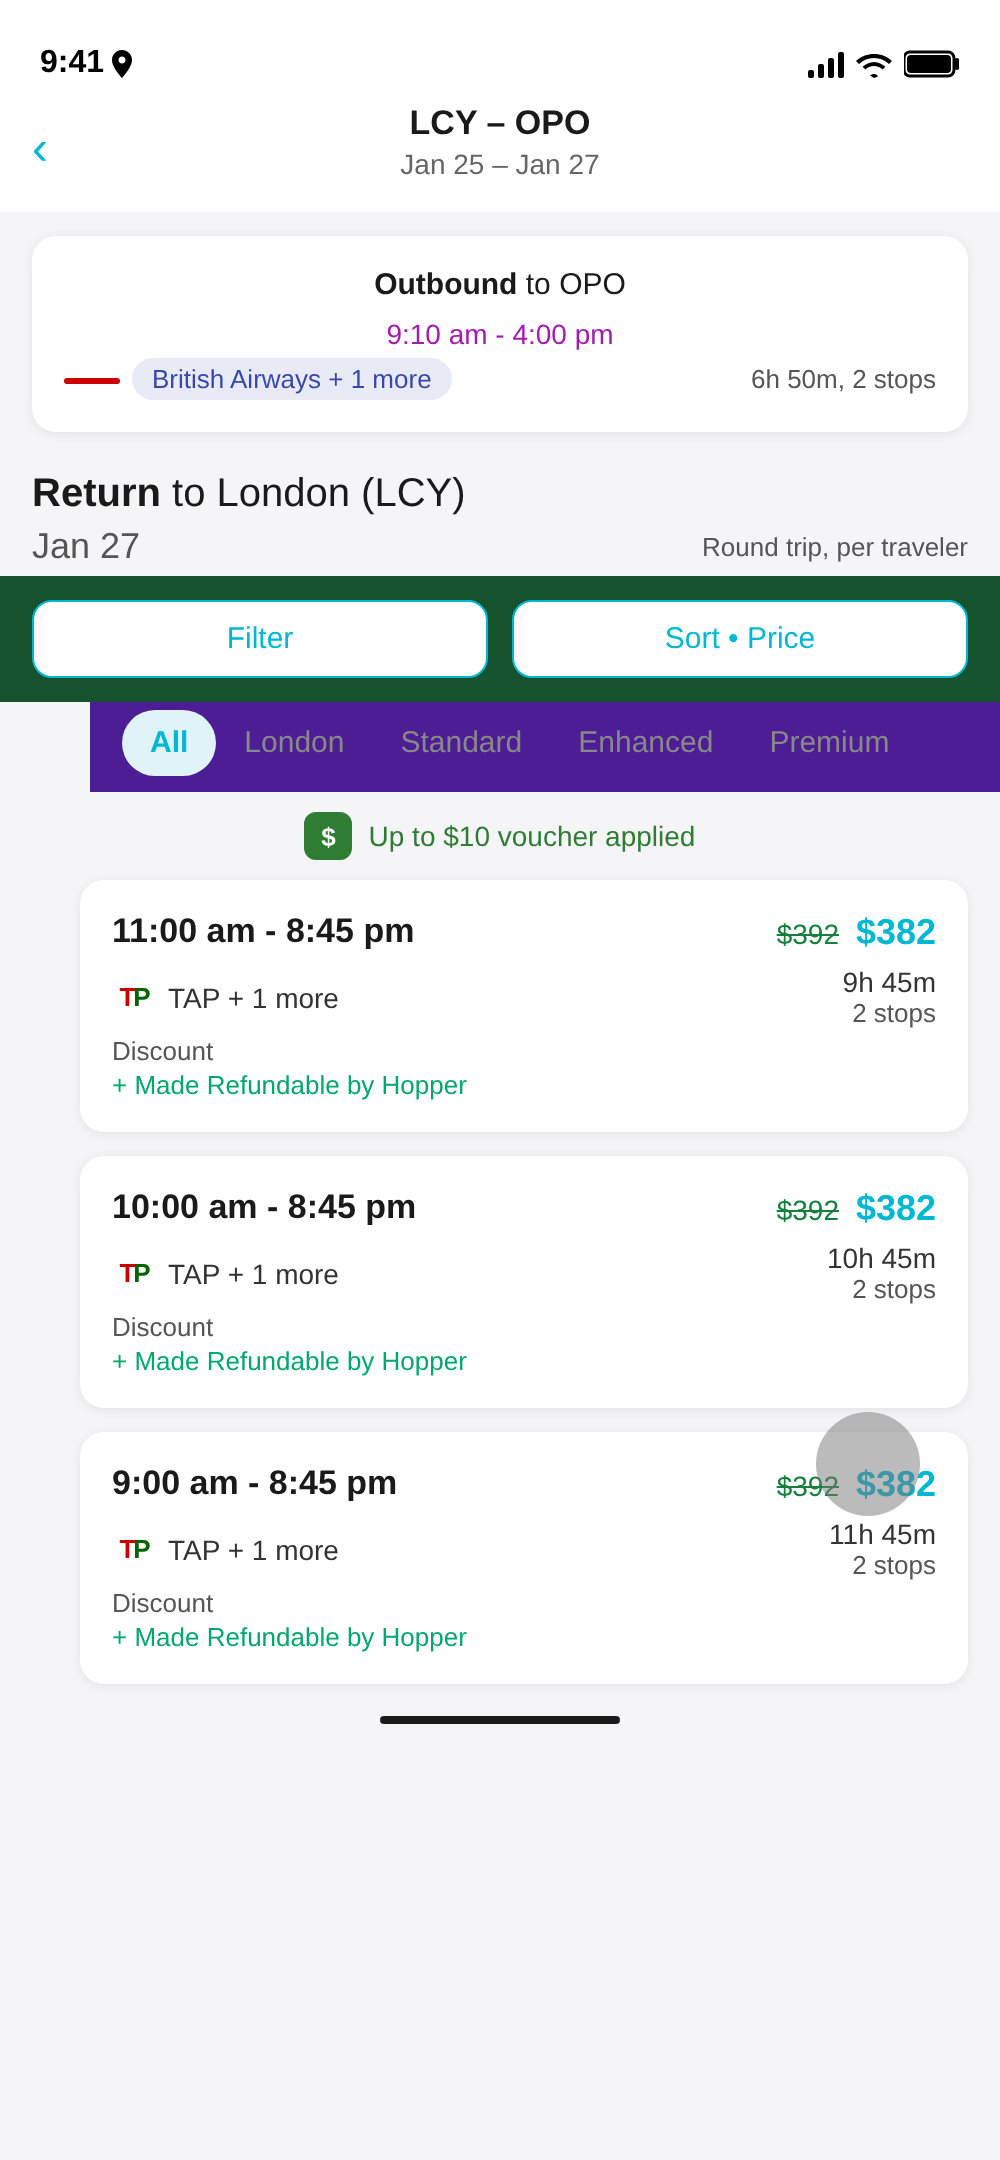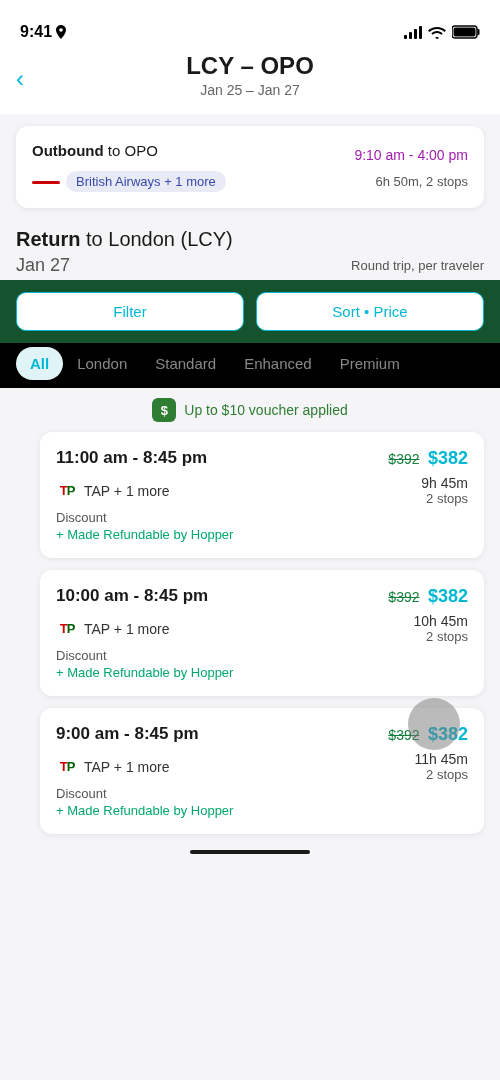--- a/index.html
+++ b/index.html
@@ -42,21 +42,21 @@
     .header-back {
       position: absolute;
       left: 16px;
       top: 50%;
       transform: translateY(-50%);
       color: #00b8d4;
       font-size: 24px;
       cursor: pointer;
     }
     .header-title {
-      font-size: 24px;
+      font-size: 17px;
       font-weight: 600;
       color: #1a1a1a;
     }
     .header-subtitle {
       font-size: 14px;
       color: #666;
       margin-top: 2px;
     }
 
     
@@ -149,24 +149,25 @@
       font-weight: 500;
       padding: 10px;
       border-radius: 10px;
       cursor: pointer;
       text-align: center;
     }
 
     
     .tabs-row {
       display: flex;
-      background: #000000;
+      background: #4c1d95;
       padding: 4px 16px 8px;
       gap: 0;
       overflow-x: auto;
+      margin-left: 45px;
     }
     .tabs-row::-webkit-scrollbar { display: none; }
     .tab-item {
       font-size: 15px;
       padding: 8px 14px;
       color: #888;
       cursor: pointer;
       white-space: nowrap;
       border-radius: 20px;
     }
@@ -347,21 +348,21 @@
   </div>
 </div>
 
 <div class="header">
   <div class="header-back">‹</div>
   <div class="header-title">LCY – OPO</div>
   <div class="header-subtitle">Jan 25 – Jan 27</div>
 </div>
 
 <div class="outbound-card">
-  <div style="display:flex;justify-content:space-between;align-items:center;">
+  <div style="display:flex;justify-content:flex-start;align-items:center;flex-direction:column;">
     <div class="outbound-title">
       <strong>Outbound</strong>
       <span>to OPO</span>
     </div>
     <div class="outbound-time">9:10 am - 4:00 pm</div>
   </div>
   <div class="outbound-airline-row">
     <div class="airline-badge">
       <svg width="28" height="8" viewBox="0 0 28 8">
         <rect y="3" width="28" height="3" rx="1.5" fill="#cc0000"></rect>

